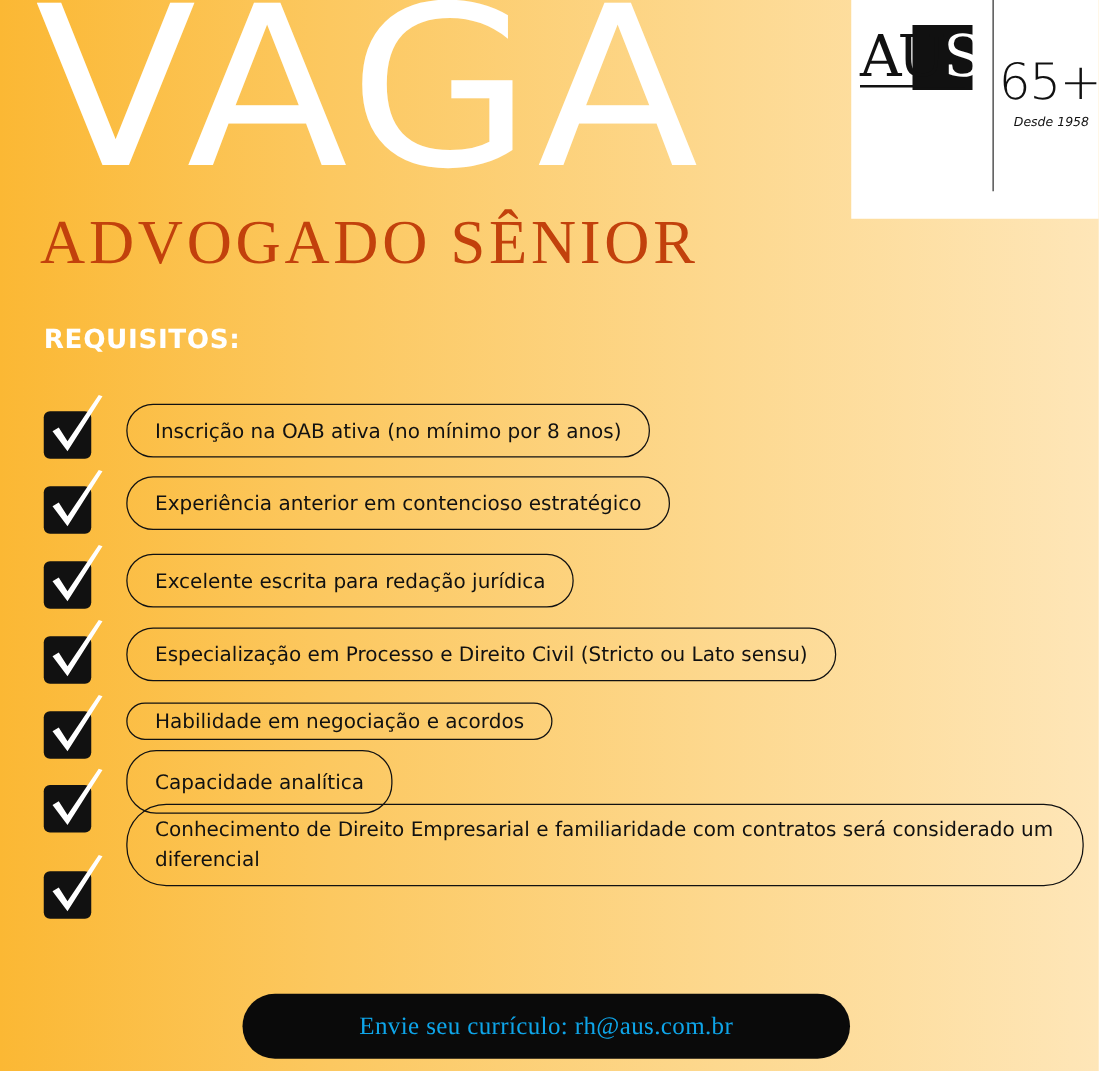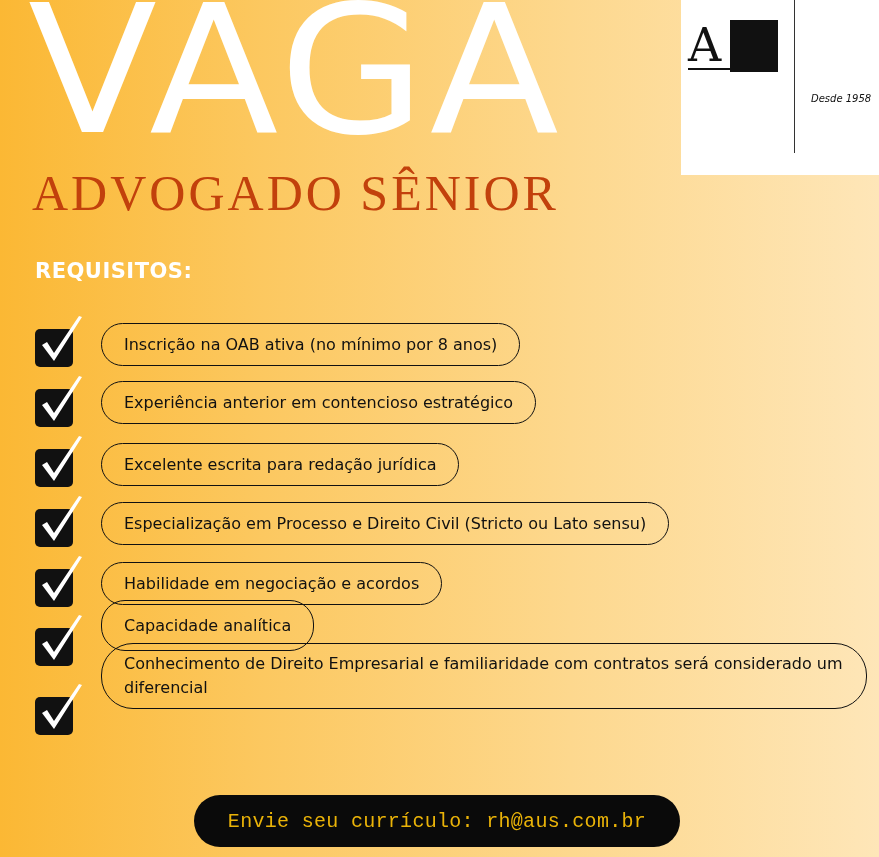--- a/index.html
+++ b/index.html
@@ -146,39 +146,41 @@
       white-space: nowrap;
     }
     .pill.multi { white-space: normal; border-radius: 32px; }
     .cta {
       position: absolute;
       left: 194px; top: 795px;
       width: 486px; height: 52px;
       background: #0a0a0a;
       border-radius: 26px;
       display: flex; align-items: center; justify-content: center;
-      font-family: Liberation Mono, monospace;
+      font-family: Liberation Serif, serif;
       font-size: 20px;
-      color: #eab308;
+      color: #0ea5e9;
       letter-spacing: 0.3px;
     }
   </style>
 </head>
 <body>
 
 <div class="title-vaga">VAGA</div>
 <div class="subtitle">ADVOGADO SÊNIOR</div>
 
 <div class="logo-panel">
   <div class="logo-mark">
     <div class="aus-box"></div>
     <span class="aus-a">A</span>
+    <span class="aus-us"><span style="color:#111;">U</span><span class="s-white">S</span></span>
     <div class="underline"></div>
   </div>
   <div class="logo-divider"></div>
+  <div class="logo-65">65+</div>
   <div class="logo-desde">Desde 1958</div>
 </div>
 
 <div class="req-heading">REQUISITOS:</div>
 
 <div>
 
   <div class="check-box" style="top:329px;">
     <svg viewBox="0 0 52 54">
         <path d="M9 30 L21 46 L49 2 L46 1 L21 38 L14 27 Z" fill="#fff"></path>
@@ -213,21 +215,21 @@
   </div>
   <div class="pill" style="top:502px;height:43px;">
       <span>Especialização em Processo e Direito Civil (Stricto ou Lato sensu)</span>
     </div>
 
   <div class="check-box" style="top:569px;">
     <svg viewBox="0 0 52 54">
         <path d="M9 30 L21 46 L49 2 L46 1 L21 38 L14 27 Z" fill="#fff"></path>
       </svg>
   </div>
-  <div class="pill" style="top:562px;height:43px;">
+  <div class="pill" style="top:562px;height:30px;">
       <span>Habilidade em negociação e acordos</span>
     </div>
 
   <div class="check-box" style="top:628px;">
     <svg viewBox="0 0 52 54">
         <path d="M9 30 L21 46 L49 2 L46 1 L21 38 L14 27 Z" fill="#fff"></path>
       </svg>
   </div>
   <div class="pill" style="top:600px;height:51px;">
       <span>Capacidade analítica</span>

